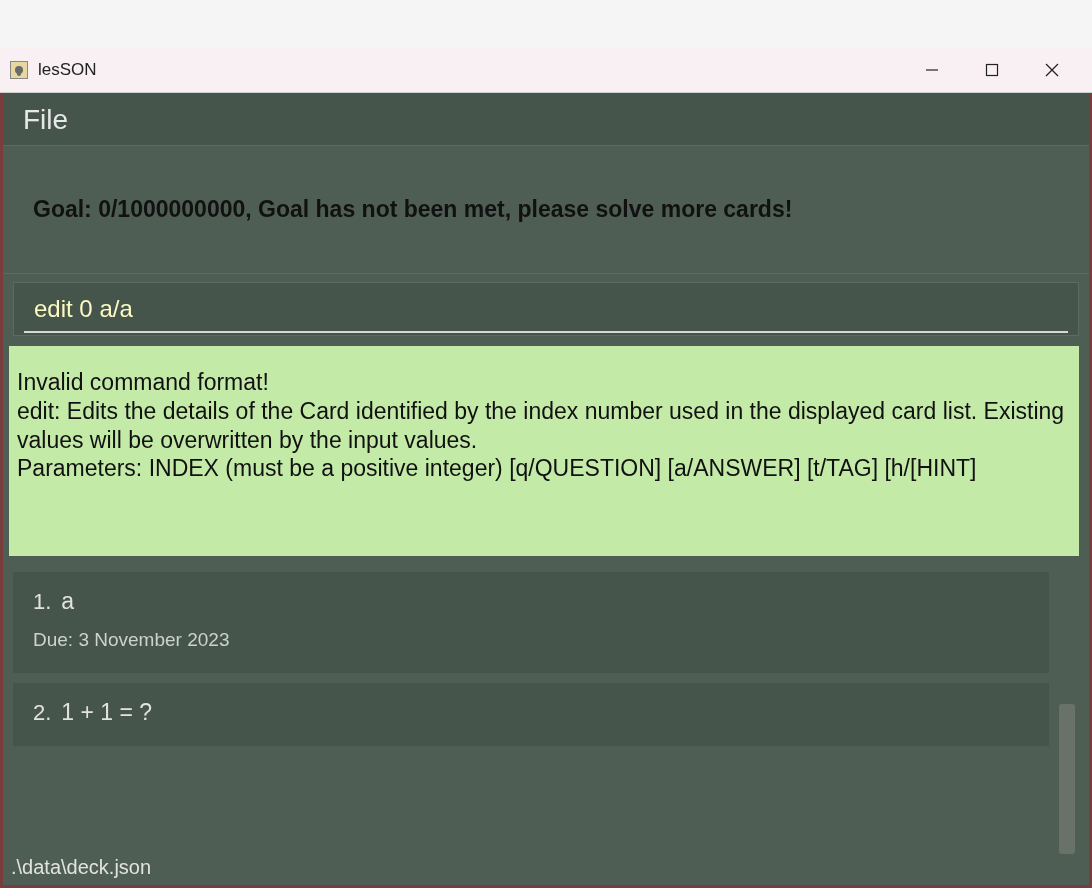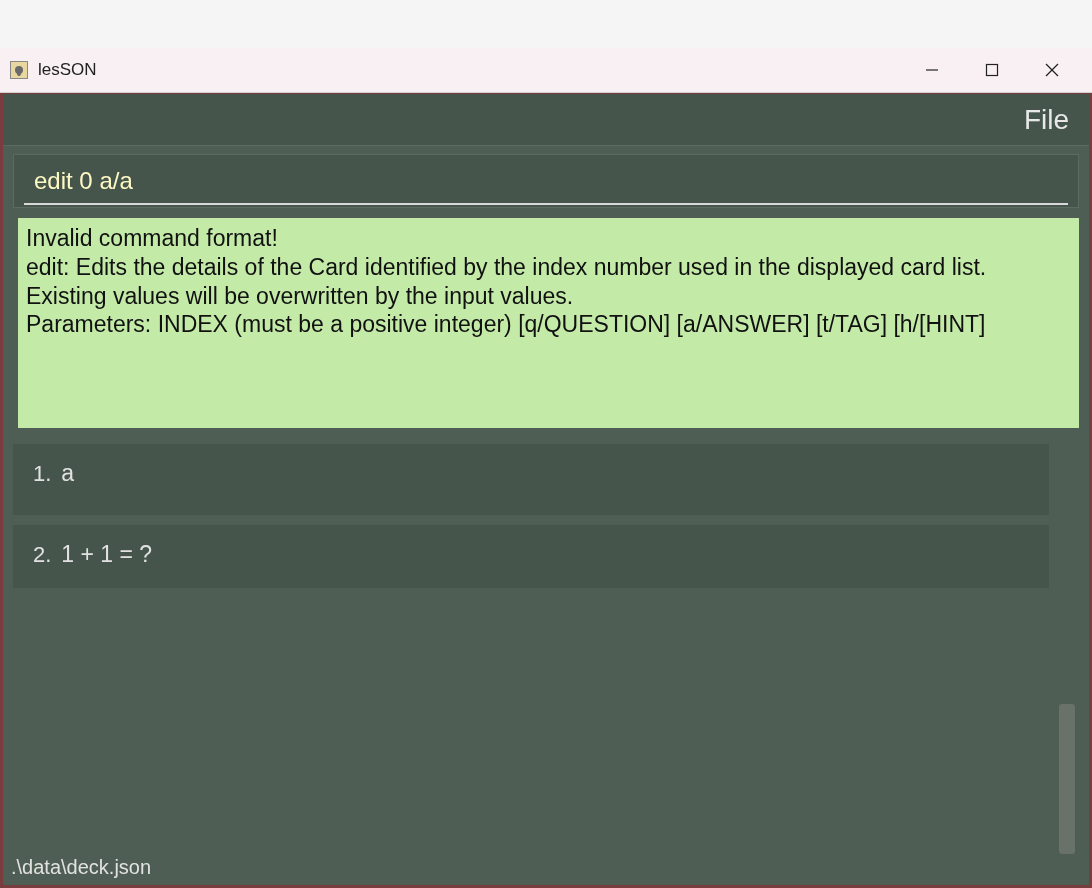--- a/index.html
+++ b/index.html
@@ -58,21 +58,20 @@
     position: relative;
   }
 
   .menubar {
     height: 52px;
     background: #45554c;
     display: flex;
     align-items: center;
     padding: 0 20px;
     border-bottom: 1px solid #5a6b60;
-    justify-content: flex-end;
   }
   .menu-item {
     font-size: 28px;
     color: #e8e8e8;
     cursor: pointer;
     font-weight: 300;
   }
 
   .goal-banner {
     background: #4f5e55;
@@ -107,26 +106,26 @@
   }
   .command-box::after {
     content: "";
     position: absolute;
     left: 10px; right: 10px; bottom: 2px;
     height: 2px;
     background: #d8d8d8;
   }
 
   .feedback-box {
-    margin: 4px 10px 8px 15px;
+    margin: 4px 10px 8px 6px;
     background: #c4eaa8;
     color: #111;
     font-size: 23px;
     line-height: 1.25;
-    padding: 6px 8px;
+    padding: 22px 8px;
     height: 210px;
     overflow: hidden;
   }
 
   .card-list {
     margin: 8px 10px 0 10px;
     background: #4f5e55;
     height: 224px;
     overflow-y: auto;
     position: relative;
@@ -191,37 +190,41 @@
     </div>
   </div>
 </div>
 
 <div class="app-body">
 
   <div class="menubar">
     <div class="menu-item">File</div>
   </div>
 
+  <div class="goal-banner">
+    <div class="goal-text">Goal: 0/1000000000, Goal has not been met, please solve more cards!</div>
+  </div>
 
   <div class="command-box">
     <input type="text" value="edit 0 a/a" style="">
   </div>
 
   <div class="feedback-box">
     <span style="white-space: pre-wrap;">Invalid command format! 
 edit: Edits the details of the Card identified by the index number used in the displayed card list. Existing values will be overwritten by the input values.
 Parameters: INDEX (must be a positive integer) [q/QUESTION] [a/ANSWER] [t/TAG] [h/[HINT]</span>
   </div>
 
   <div class="card-list">
     <div class="card-item">
       <div class="card-head">
         <span class="card-index">1.</span>
         <span class="card-question">a</span>
       </div>
+      <div class="card-meta">Due: 3 November 2023</div>
     </div>
     <div class="card-item" style="padding-bottom:10px;">
       <div class="card-head">
         <span class="card-index">2.</span>
         <span class="card-question">1 + 1 = ?</span>
       </div>
     </div>
   </div>
 
   <div class="scroll-thumb"></div>

